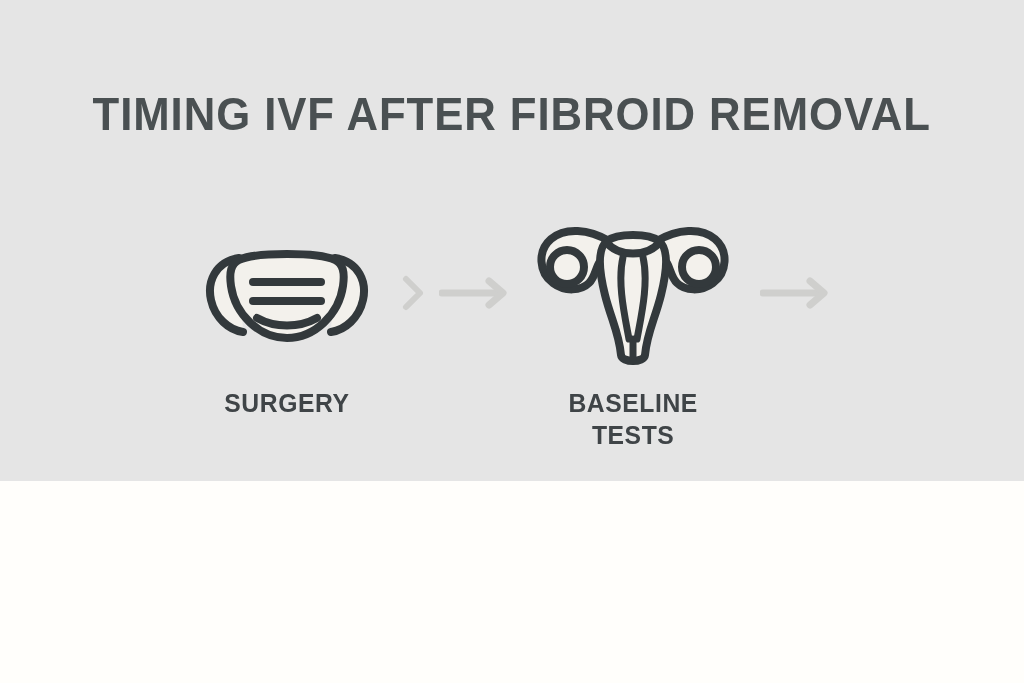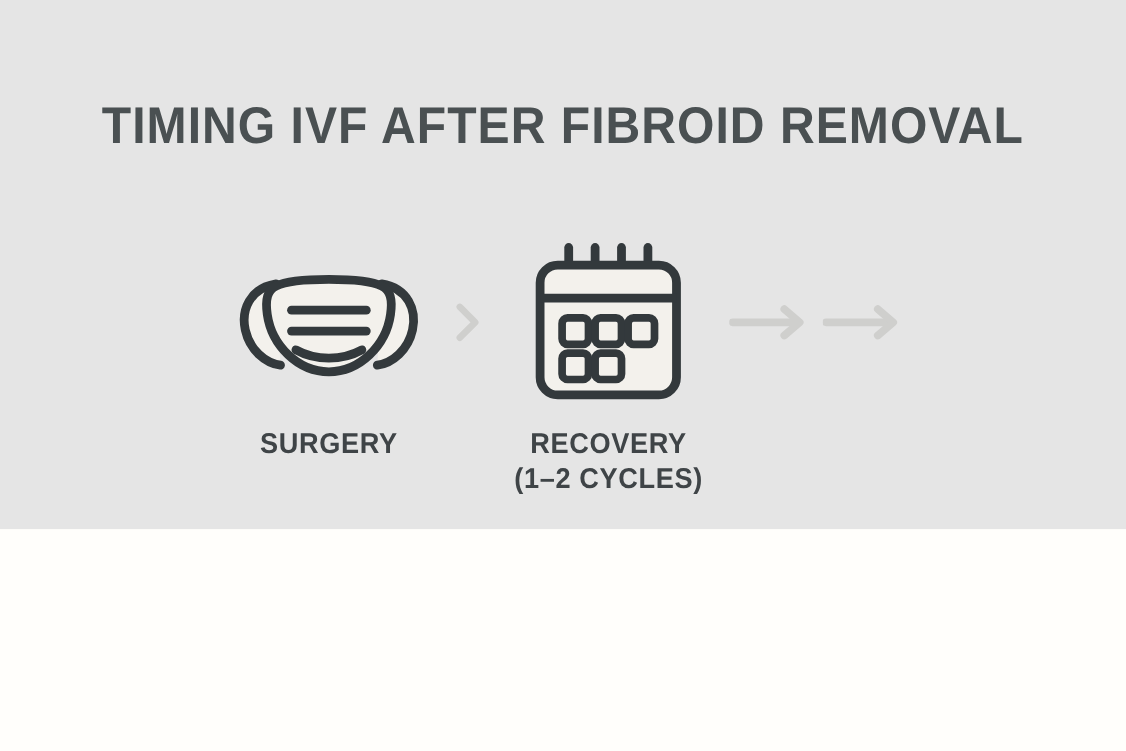--- a/index.html
+++ b/index.html
@@ -128,52 +128,58 @@
       </div>
       <div class="step-label">SURGERY</div>
     </div>
 
     <div class="connector connector-chevron">
       <svg width="26" height="38" viewBox="0 0 26 38">
         <path d="M6 5 L20 19 L6 33" fill="none" stroke="#cfcfcd" stroke-width="6" stroke-linecap="round" stroke-linejoin="round"></path>
       </svg>
     </div>
 
-    <div class="step step-recovery">
-      <div class="icon-box">
-        <svg width="152" height="152" viewBox="0 0 152 152">
-
-          <path d="M40 8 L40 42" stroke="#33393c" stroke-width="8" stroke-linecap="round"></path>
-          <path d="M64 8 L64 42" stroke="#33393c" stroke-width="8" stroke-linecap="round"></path>
-          <path d="M88 8 L88 42" stroke="#33393c" stroke-width="8" stroke-linecap="round"></path>
-          <path d="M112 8 L112 42" stroke="#33393c" stroke-width="8" stroke-linecap="round"></path>
-
-          <rect x="14" y="24" width="124" height="118" rx="16" ry="16" fill="#f3f1ec" stroke="#33393c" stroke-width="8"></rect>
-
-          <path d="M14 54 L138 54" stroke="#33393c" stroke-width="8"></path>
-
-          <rect x="34" y="72" width="24" height="24" rx="5" ry="5" fill="#f3f1ec" stroke="#33393c" stroke-width="7"></rect>
-          <rect x="64" y="72" width="24" height="24" rx="5" ry="5" fill="#f3f1ec" stroke="#33393c" stroke-width="7"></rect>
-          <rect x="94" y="72" width="24" height="24" rx="5" ry="5" fill="#f3f1ec" stroke="#33393c" stroke-width="7"></rect>
-
-          <rect x="34" y="104" width="24" height="24" rx="5" ry="5" fill="#f3f1ec" stroke="#33393c" stroke-width="7"></rect>
-          <rect x="64" y="104" width="24" height="24" rx="5" ry="5" fill="#f3f1ec" stroke="#33393c" stroke-width="7"></rect>
-        </svg>
-      </div>
-      <div class="step-label">RECOVERY
-(1–2 CYCLES)</div>
-    </div>
 
     <div class="connector connector-arrow">
       <svg width="72" height="34" viewBox="0 0 72 34">
         <path d="M3 17 L60 17" fill="none" stroke="#cfcfcd" stroke-width="7" stroke-linecap="round"></path>
         <path d="M50 5 L64 17 L50 29" fill="none" stroke="#cfcfcd" stroke-width="7" stroke-linecap="round" stroke-linejoin="round"></path>
       </svg>
     </div>
 
+    <div class="step step-baseline">
+      <div class="icon-box">
+        <svg width="204" height="160" viewBox="0 0 204 160">
+
+          <path d="M78 28 C58 16 34 14 20 26 C6 38 8 60 22 70
+                   C34 79 50 78 58 70 C66 62 64 50 74 44" fill="#f3f1ec" stroke="#33393c" stroke-width="8" stroke-linecap="round" stroke-linejoin="round"></path>
+          <circle cx="36" cy="54" r="17" fill="#f3f1ec" stroke="#33393c" stroke-width="8"></circle>
+
+          <path d="M126 28 C146 16 170 14 184 26 C198 38 196 60 182 70
+                   C170 79 154 78 146 70 C138 62 140 50 130 44" fill="#f3f1ec" stroke="#33393c" stroke-width="8" stroke-linecap="round" stroke-linejoin="round"></path>
+          <circle cx="168" cy="54" r="17" fill="#f3f1ec" stroke="#33393c" stroke-width="8"></circle>
+
+          <path d="M76 28 C86 20 118 20 128 28
+                   C138 36 136 58 130 82
+                   C124 106 116 120 114 142
+                   C113 150 91 150 90 142
+                   C88 120 80 106 74 82
+                   C68 58 66 36 76 28 Z" fill="#f3f1ec" stroke="#33393c" stroke-width="8" stroke-linejoin="round"></path>
+
+          <path d="M76 30 C88 44 116 44 128 30" fill="none" stroke="#33393c" stroke-width="8" stroke-linecap="round"></path>
+
+          <path d="M92 44 C86 70 94 104 98 126" fill="none" stroke="#33393c" stroke-width="7" stroke-linecap="round"></path>
+          <path d="M112 44 C118 70 110 104 106 126" fill="none" stroke="#33393c" stroke-width="7" stroke-linecap="round"></path>
+
+          <path d="M102 126 L102 148" fill="none" stroke="#33393c" stroke-width="7" stroke-linecap="round"></path>
+        </svg>
+      </div>
+      <div class="step-label">BASELINE
+TESTS</div>
+    </div>
 
     <div class="connector connector-arrow-2">
       <svg width="72" height="34" viewBox="0 0 72 34">
         <path d="M3 17 L60 17" fill="none" stroke="#cfcfcd" stroke-width="7" stroke-linecap="round"></path>
         <path d="M50 5 L64 17 L50 29" fill="none" stroke="#cfcfcd" stroke-width="7" stroke-linecap="round" stroke-linejoin="round"></path>
       </svg>
     </div>
 
 
   </div>

